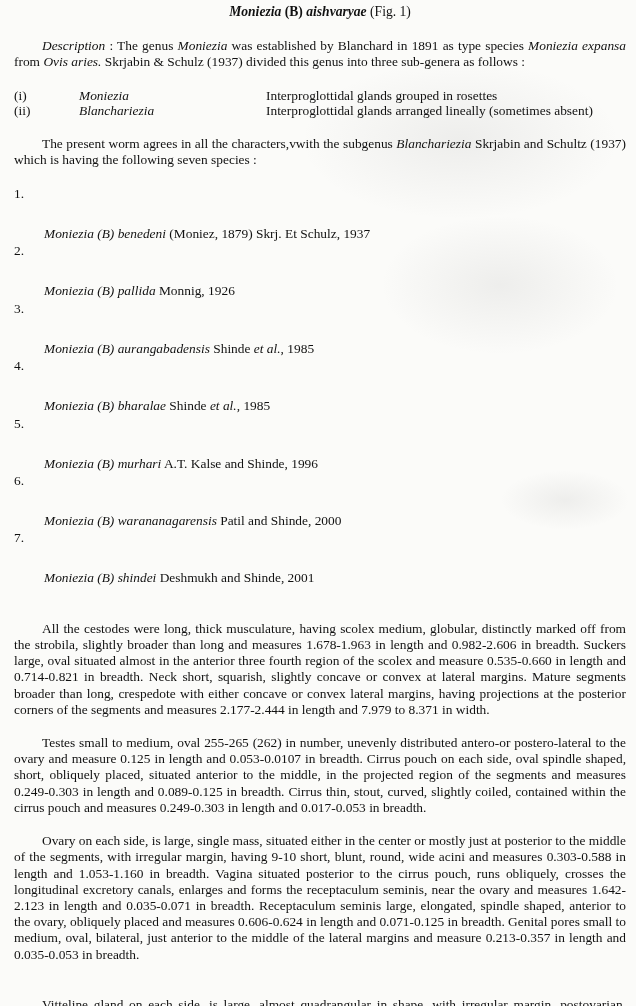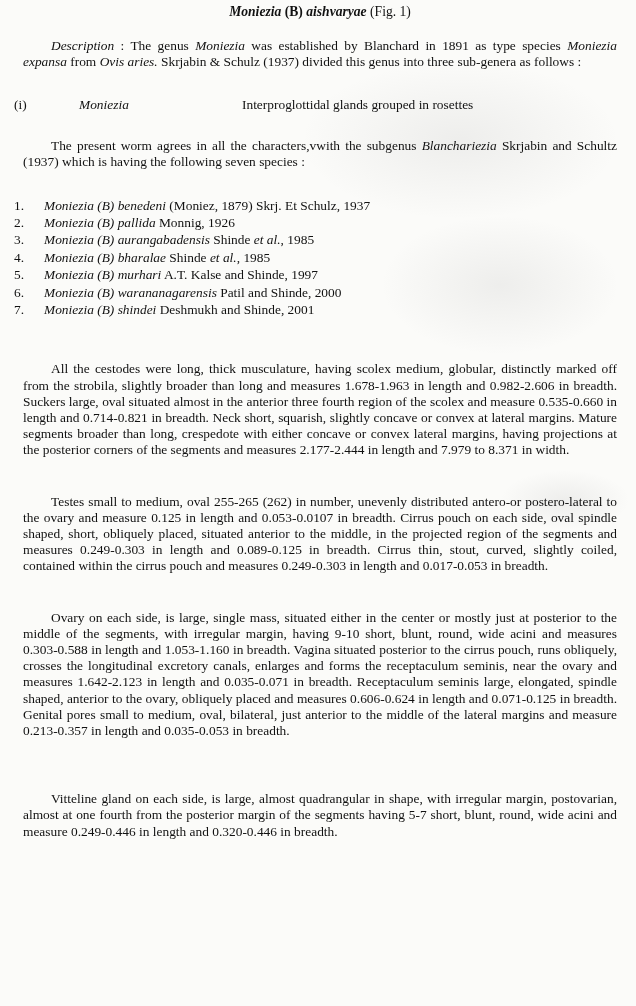--- a/index.html
+++ b/index.html
@@ -22,49 +22,49 @@
     }
     .title {
       text-align: center;
       font-weight: bold;
       font-size: 13.6px;
       margin: 0 0 18px 0;
     }
     .title .tn { font-style: italic; }
     .title .fig { font-weight: normal; }
     p {
-      margin: 9px;
+      margin: 0;
       text-align: justify;
       text-indent: 28px;
     }
     .gap-l { height: 17px; }
     i { font-style: italic; }
     .subgenera {
       margin: 0;
       padding: 0;
       list-style: none;
     }
     .subgenera li {
       display: flex;
       line-height: 15.5px;
     }
     .subgenera .num { width: 65px; flex: none; }
     .subgenera .name { width: 163px; flex: none; font-style: italic; }
-    .subgenera .desc { flex: 1; }
+    .subgenera .desc { flex: 1; margin-left: 24px; }
     .species {
       margin: 0;
       padding: 0;
       list-style: none;
     }
     .species li {
       display: flex;
       line-height: 17.4px;
     }
     .species .num { width: 30px; flex: none; }
-    .species .txt { flex: 1; }
+    .species .txt { flex: 1; margin-top: 40px; }
     .noise {
       position: absolute;
       pointer-events: none;
       background: radial-gradient(ellipse at center, rgba(120,120,120,0.10), rgba(120,120,120,0) 70%);
     }
   </style>
 </head>
 <body>
 
 <div class="noise" style="left:300px;top:60px;width:320px;height:160px;"></div>
@@ -83,20 +83,25 @@
   <p><i>Description</i><span> : </span><span>The genus </span><i>Moniezia</i><span> was established by Blanchard in 1891 as type species </span><i>Moniezia expansa</i><span> from </span><i>Ovis aries.</i><span> Skrjabin &amp; Schulz (1937) divided this genus into three sub-genera as follows :</span></p>
 
   <div class="gap-l"></div>
 
   <ul class="subgenera">
     <li>
       <span class="num">(i)</span>
       <span class="name">Moniezia</span>
       <span class="desc">Interproglottidal glands grouped in rosettes</span>
     </li>
+    <li>
+      <span class="num">(ii)</span>
+      <span class="name">Blanchariezia</span>
+      <span class="desc">Interproglottidal glands arranged lineally (sometimes absent)</span>
+    </li>
   </ul>
 
   <div class="gap-l"></div>
 
   <p><span>The present worm agrees in all the characters,vwith the subgenus </span><i>Blanchariezia</i><span> Skrjabin and Schultz (1937) which is having the following seven species :</span></p>
 
   <div class="gap-l"></div>
 
   <ul class="species">
     <li>
@@ -110,21 +115,21 @@
     <li>
         <span class="num">3.</span>
         <span class="txt"><i>Moniezia (B) </i><i>aurangabadensis</i><span> Shinde </span><i>et al.</i><span>, 1985</span></span>
       </li>
     <li>
         <span class="num">4.</span>
         <span class="txt"><i>Moniezia (B) </i><i>bharalae</i><span> Shinde </span><i>et al.</i><span>, 1985</span></span>
       </li>
     <li>
         <span class="num">5.</span>
-        <span class="txt"><i>Moniezia (B) </i><i>murhari</i><span> A.T. Kalse and Shinde, 1997</span></span>
+        <span class="txt"><i>Moniezia (B) </i><i>murhari</i><span> A.T. Kalse and Shinde, 1996</span></span>
       </li>
     <li>
         <span class="num">6.</span>
         <span class="txt"><i>Moniezia (B) </i><i>warananagarensis</i><span> Patil and Shinde, 2000</span></span>
       </li>
     <li>
         <span class="num">7.</span>
         <span class="txt"><i>Moniezia (B) </i><i>shindei</i><span> Deshmukh and Shinde, 2001</span></span>
       </li>
   </ul>

